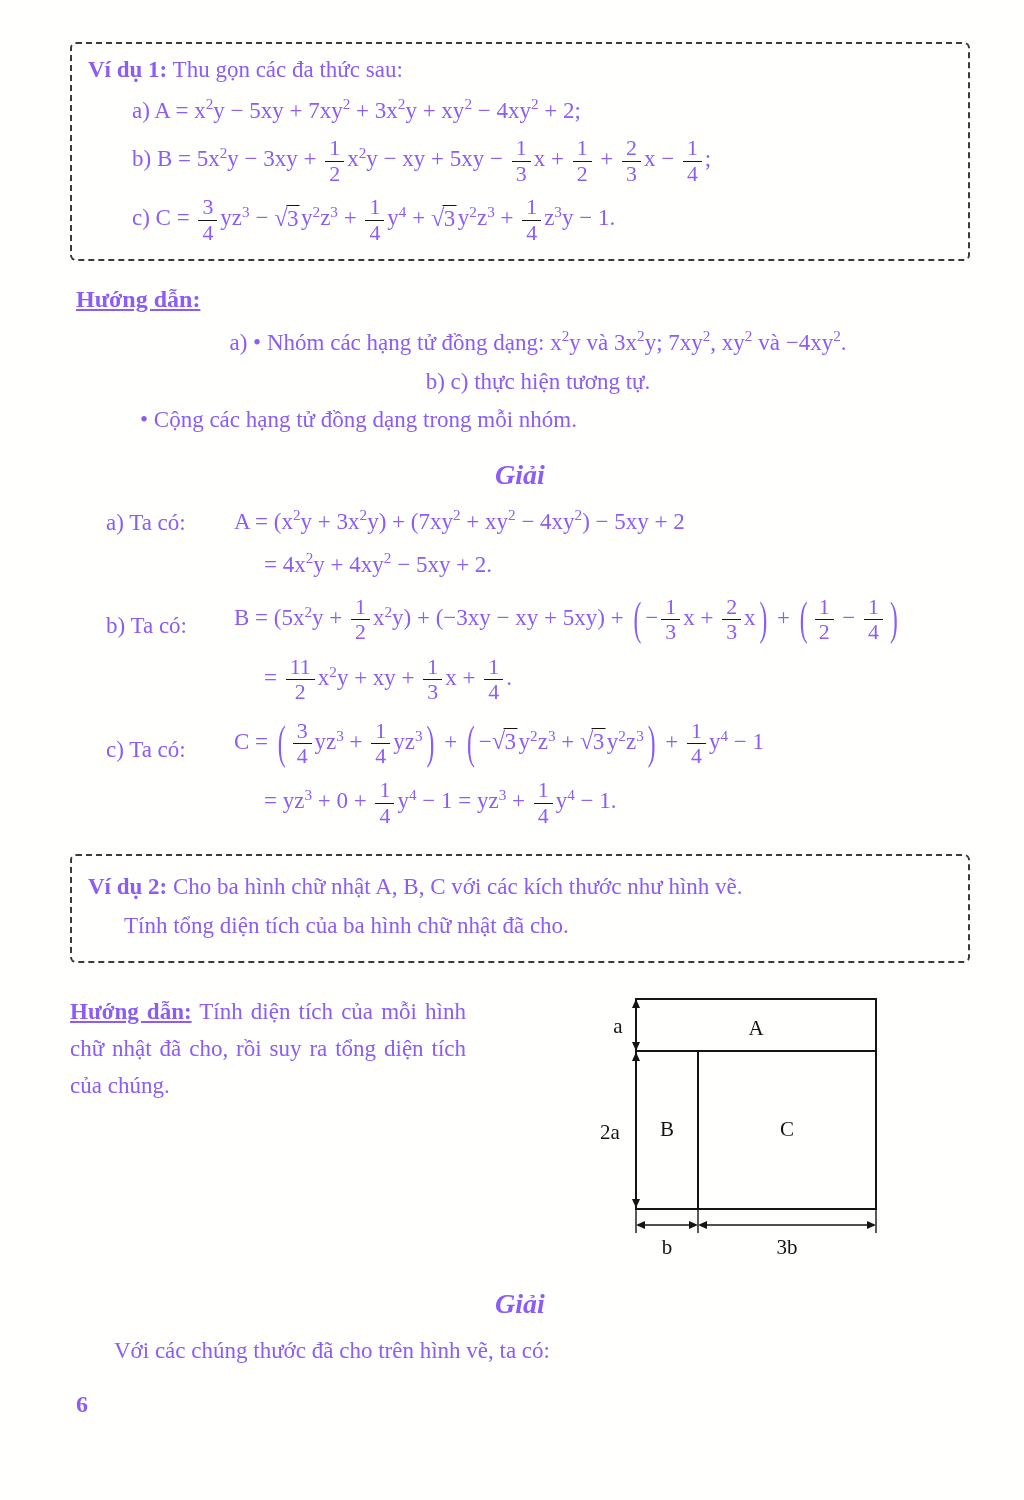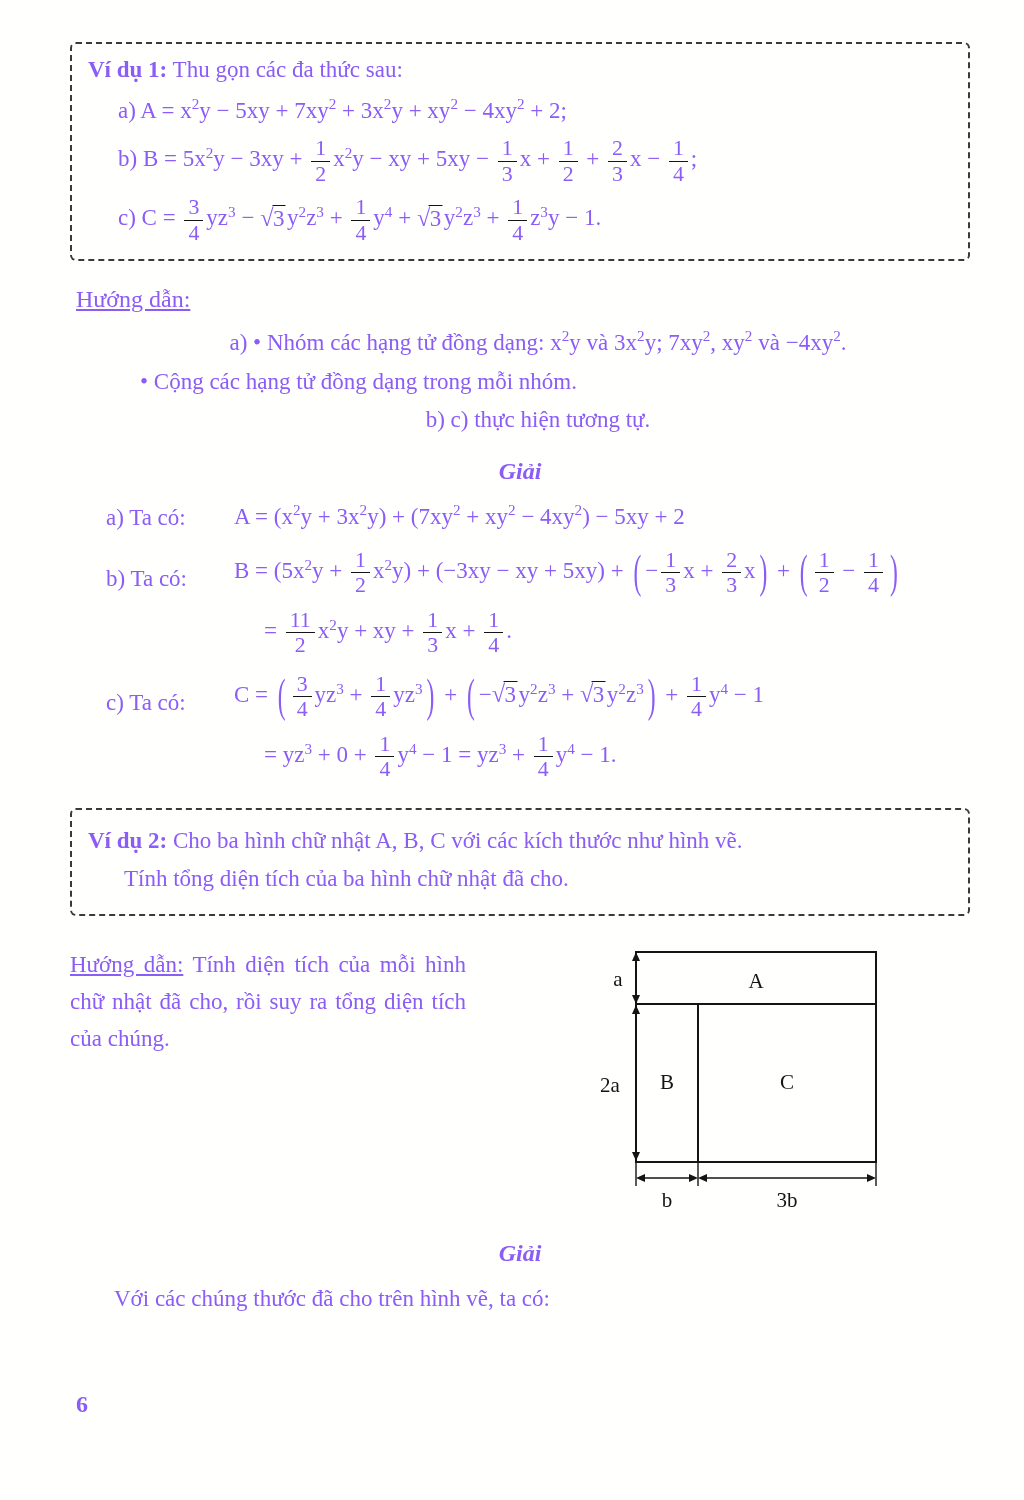--- a/index.html
+++ b/index.html
@@ -6,37 +6,37 @@
   .page{
     width:1024px;height:1500px;background:#fefefdf0;background:#fffffe;
     font-family:"Liberation Serif","DejaVu Serif",serif;
     color:#8b5cf6;position:relative;box-sizing:border-box;
     padding:42px 54px 0 70px;font-size:23px;line-height:1.4;
     margin:0 auto;overflow:hidden;
   }
   .dashed-box{border:2px dashed #3a3a3a;border-radius:6px;padding:10px 16px 14px 16px;}
   .box1{margin-bottom:22px;}
   .vd-label{font-weight:bold;}
-  .fline{margin-left:30px;margin-top:9px;}
+  .fline{margin-left:44px;margin-top:9px;}
   
   sup{font-size:.66em;line-height:0;vertical-align:super;}
   .frac{display:inline-flex;flex-direction:column;text-align:center;vertical-align:middle;
         margin:0 3px;line-height:1.12;font-size:.95em;}
   .fn{border-bottom:1.6px solid #141414;padding:0 4px;}
   .fd{padding:0 4px;}
   .sqrt{white-space:nowrap;}
   .rad{font-size:1.06em;}
   .sqc{border-top:1.7px solid #141414;display:inline-block;line-height:1.12;
        transform:translateX(-1.5px);padding:0 1px;}
   .bp{display:inline-block;transform:scaleY(1.95);font-size:1.02em;margin:0 4px;
       vertical-align:middle;font-weight:400;}
   
-  .hd{font-weight:normal;text-decoration:underline;}
+  .hd{font-weight:bold;text-decoration:underline;}
   .hd-line{margin:0 4px 8px 6px;font-size:24px;}
-  .giai{text-align:center;font-weight:bold;font-style:italic;font-size:24px;margin:16px 0 12px 0;}
+  .giai{text-align:center;font-weight:bold;font-style:italic;font-size:28px;margin:16px 0 12px 0;}
   
   .gitem{margin:2px 0;line-height:1.6;}
   .ind1{margin-left:36px;text-align:center;}
   .ind2{margin-left:70px;}
   
   .srow{display:flex;align-items:flex-start;margin:0 0 14px 36px;justify-content:center;}
   .slabel{width:128px;flex:none;}
   .pad-frac{padding-top:15px;}
   .pad-sm{padding-top:1px;}
   .sbody{flex:1;}
@@ -88,29 +88,30 @@
           <span class="fn">1</span>
           <span class="fd">4</span>
         </span>y<sup>4</sup> + <span class="sqrt"><span class="rad">√</span><span class="sqc">3</span></span>y<sup>2</sup>z<sup>3</sup> + <span class="frac">
           <span class="fn">1</span>
           <span class="fd">4</span>
         </span>z<sup>3</sup>y − 1.</div>
   </div>
 
   <div class="hd hd-line">Hướng dẫn:</div>
   <div class="gitem ind1">a) • Nhóm các hạng tử đồng dạng: x<sup>2</sup>y và 3x<sup>2</sup>y; 7xy<sup>2</sup>, xy<sup>2</sup> và −4xy<sup>2</sup>.</div>
+  <div class="gitem ind1">b) c) thực hiện tương tự.</div>
   <div class="gitem ind2">• Cộng các hạng tử đồng dạng trong mỗi nhóm.</div>
-  <div class="gitem ind1">b) c) thực hiện tương tự.</div>
 
   <div class="giai">Giải</div>
 
   <div class="srow">
     <div class="slabel pad-sm">a) Ta có:</div>
     <div class="sbody">
       <div class="l1">A = (x<sup>2</sup>y + 3x<sup>2</sup>y) + (7xy<sup>2</sup> + xy<sup>2</sup> − 4xy<sup>2</sup>) − 5xy + 2</div>
+      <div class="l2">= 4x<sup>2</sup>y + 4xy<sup>2</sup> − 5xy + 2.</div>
     </div>
   </div>
 
   <div class="srow">
     <div class="slabel pad-frac">b) Ta có:</div>
     <div class="sbody">
       <div class="l1">B = (5x<sup>2</sup>y + <span class="frac">
             <span class="fn">1</span>
             <span class="fd">2</span>
           </span>x<sup>2</sup>y) + (−3xy − xy + 5xy) + <span class="bp">(</span>−<span class="frac">

